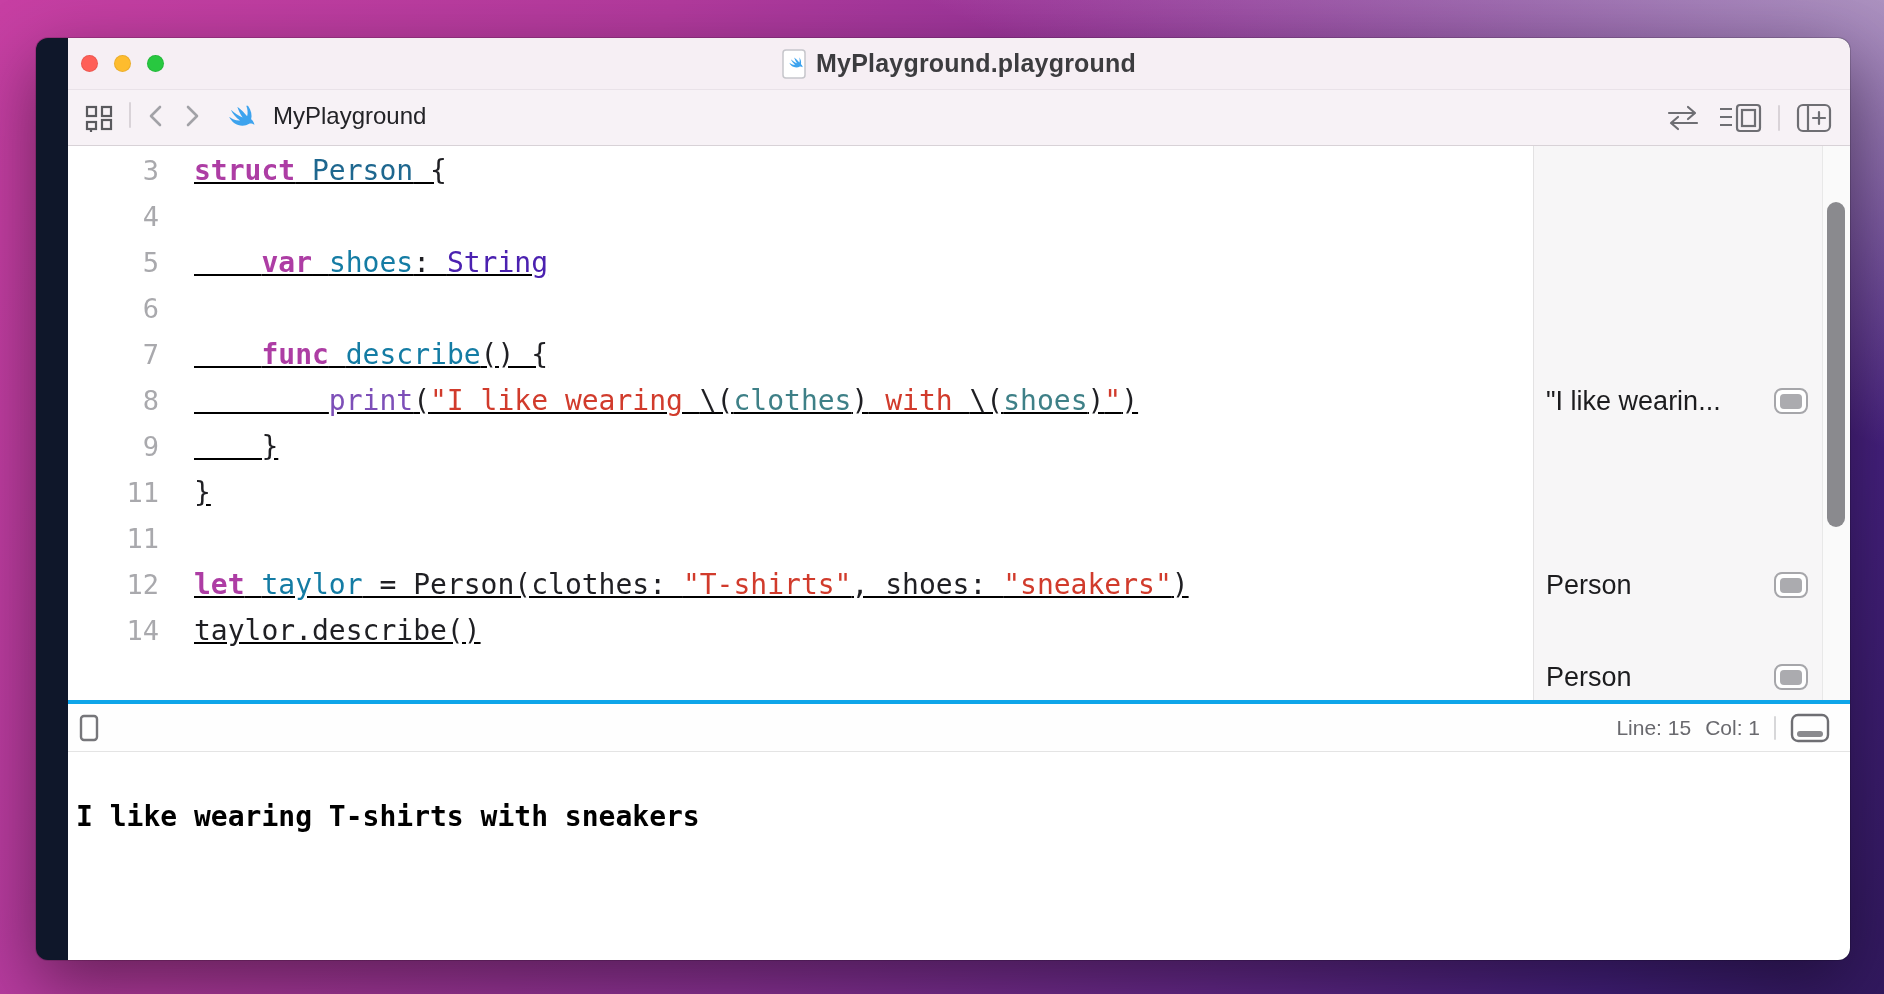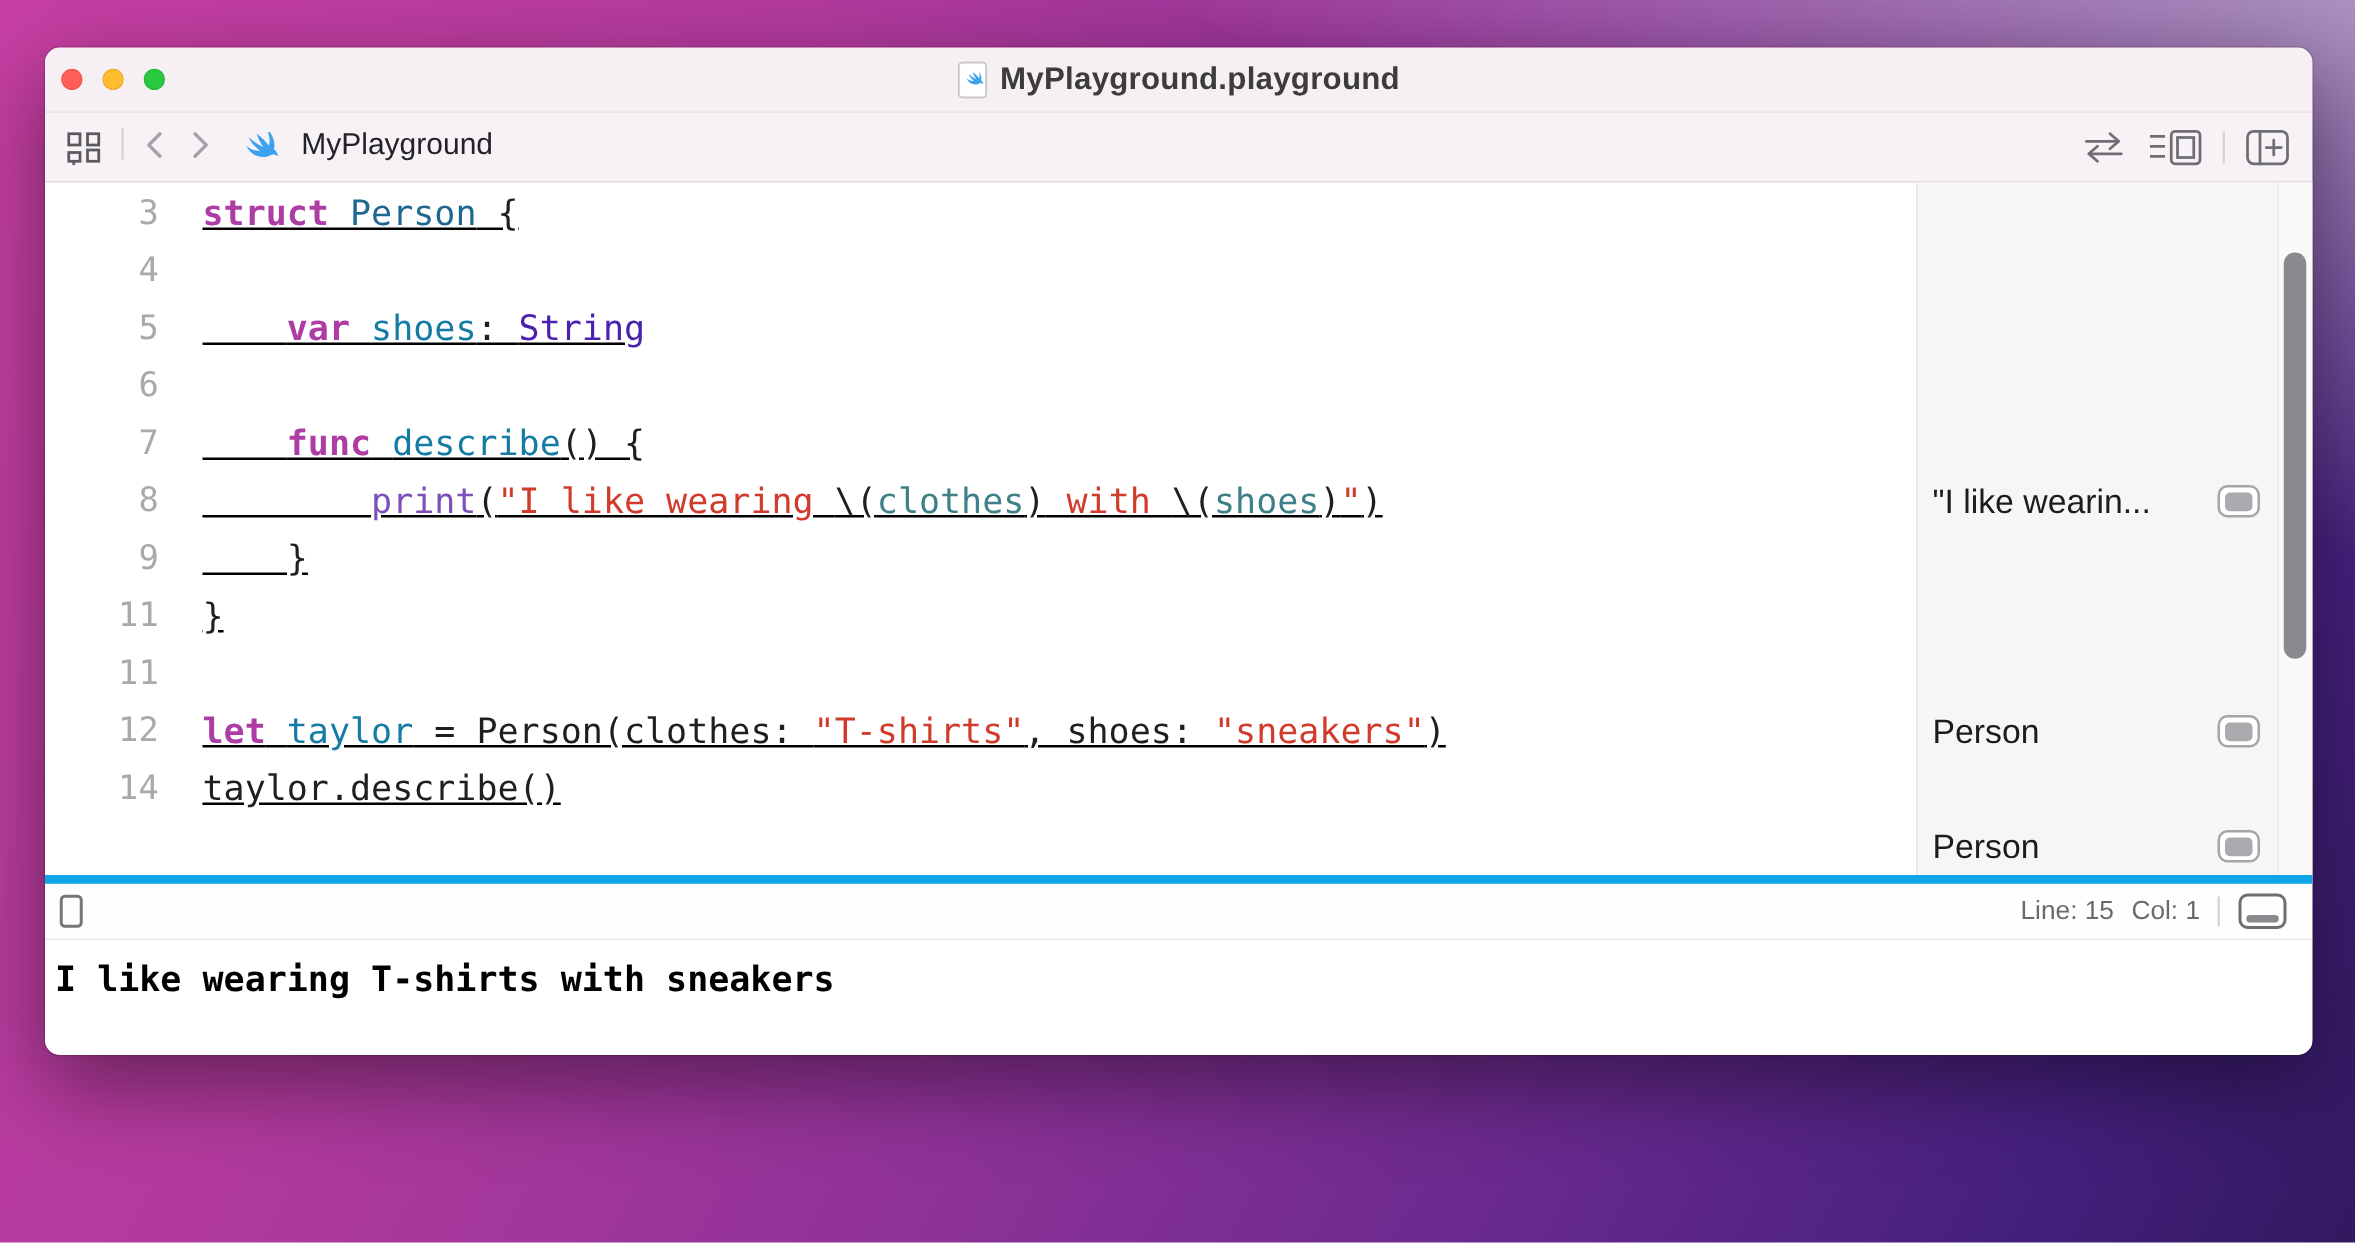--- a/index.html
+++ b/index.html
@@ -6,24 +6,24 @@
   html,body { width:1884px; height:994px; overflow:hidden; }
   body {
     font-family:"Liberation Sans", sans-serif;
     background-image:
       linear-gradient(205deg, rgba(226,218,229,0.60) 0%, rgba(226,218,229,0) 24%),
       linear-gradient(118deg, #C73FA3 0%, #B23A9D 28%, #8E3298 52%, #67298D 72%, #45207E 88%, #32195F 100%);
     position:relative;
   }
 
   .window {
-    position:absolute; left:36px; top:38px; width:1814px; height:806px;
-    border-radius:12px; overflow:hidden; background:#f9a8d4;
+    position:absolute; left:36px; top:38px; width:1814px; height:922px;
+    border-radius:12px; overflow:hidden; background:#0f172a;
     box-shadow:0 24px 70px rgba(0,0,0,0.45), 0 0 0 1px rgba(0,0,0,0.15);
-    display:flex; flex-direction:column;
+    display:flex; flex-direction:column;padding-left:32px;
   }
 
   
   .titlebar {
     height:52px; background:#F6EFF4; flex:none;
     display:flex; align-items:center; position:relative;
     border-bottom:1px solid #E9E2E8;
   }
   .traffic { display:flex; gap:16px; padding-left:13px; position:absolute; left:0; }
   .light { width:17px; height:17px; border-radius:50%; }
@@ -86,32 +86,32 @@
     width:28px; flex:none; background:#FAFAFA; border-left:1px solid #E8E8E8; position:relative;
   }
   .scroll-thumb {
     position:absolute; left:4px; top:56px; width:18px; height:325px;
     border-radius:9px; background:#8A8A8E;
   }
 
   
   .statusbar {
     height:52px; flex:none; background:#FEFEFE;
-    border-top:7px solid #0ea5e9; border-bottom:1px solid #E4E4E4;
+    border-top:4px solid #0ea5e9; border-bottom:1px solid #E4E4E4;
     display:flex; align-items:center; padding:0 20px 0 10px;
   }
   .status-right { margin-left:auto; display:flex; align-items:center; gap:14px; }
   .status-pos { font-size:21px; color:#69696E; display:flex; gap:14px; }
   .status-sep { width:2px; height:24px; background:#D7D7D9; border-radius:1px; }
 
   
   .console { flex:1; background:#fff; padding:12px 8px; }
   .console-text {
     font-family:"DejaVu Sans Mono", monospace; font-weight:bold;
-    font-size:28px; color:#000; line-height:40px; white-space:pre;
+    font-size:28px; color:#000; line-height:40px; white-space:pre;margin-top:33px;
   }
 </style>
 </head>
 <body>
 
 <div class="window">
 
   <div class="titlebar">
     <div class="traffic">
       <div class="light red"></div>

